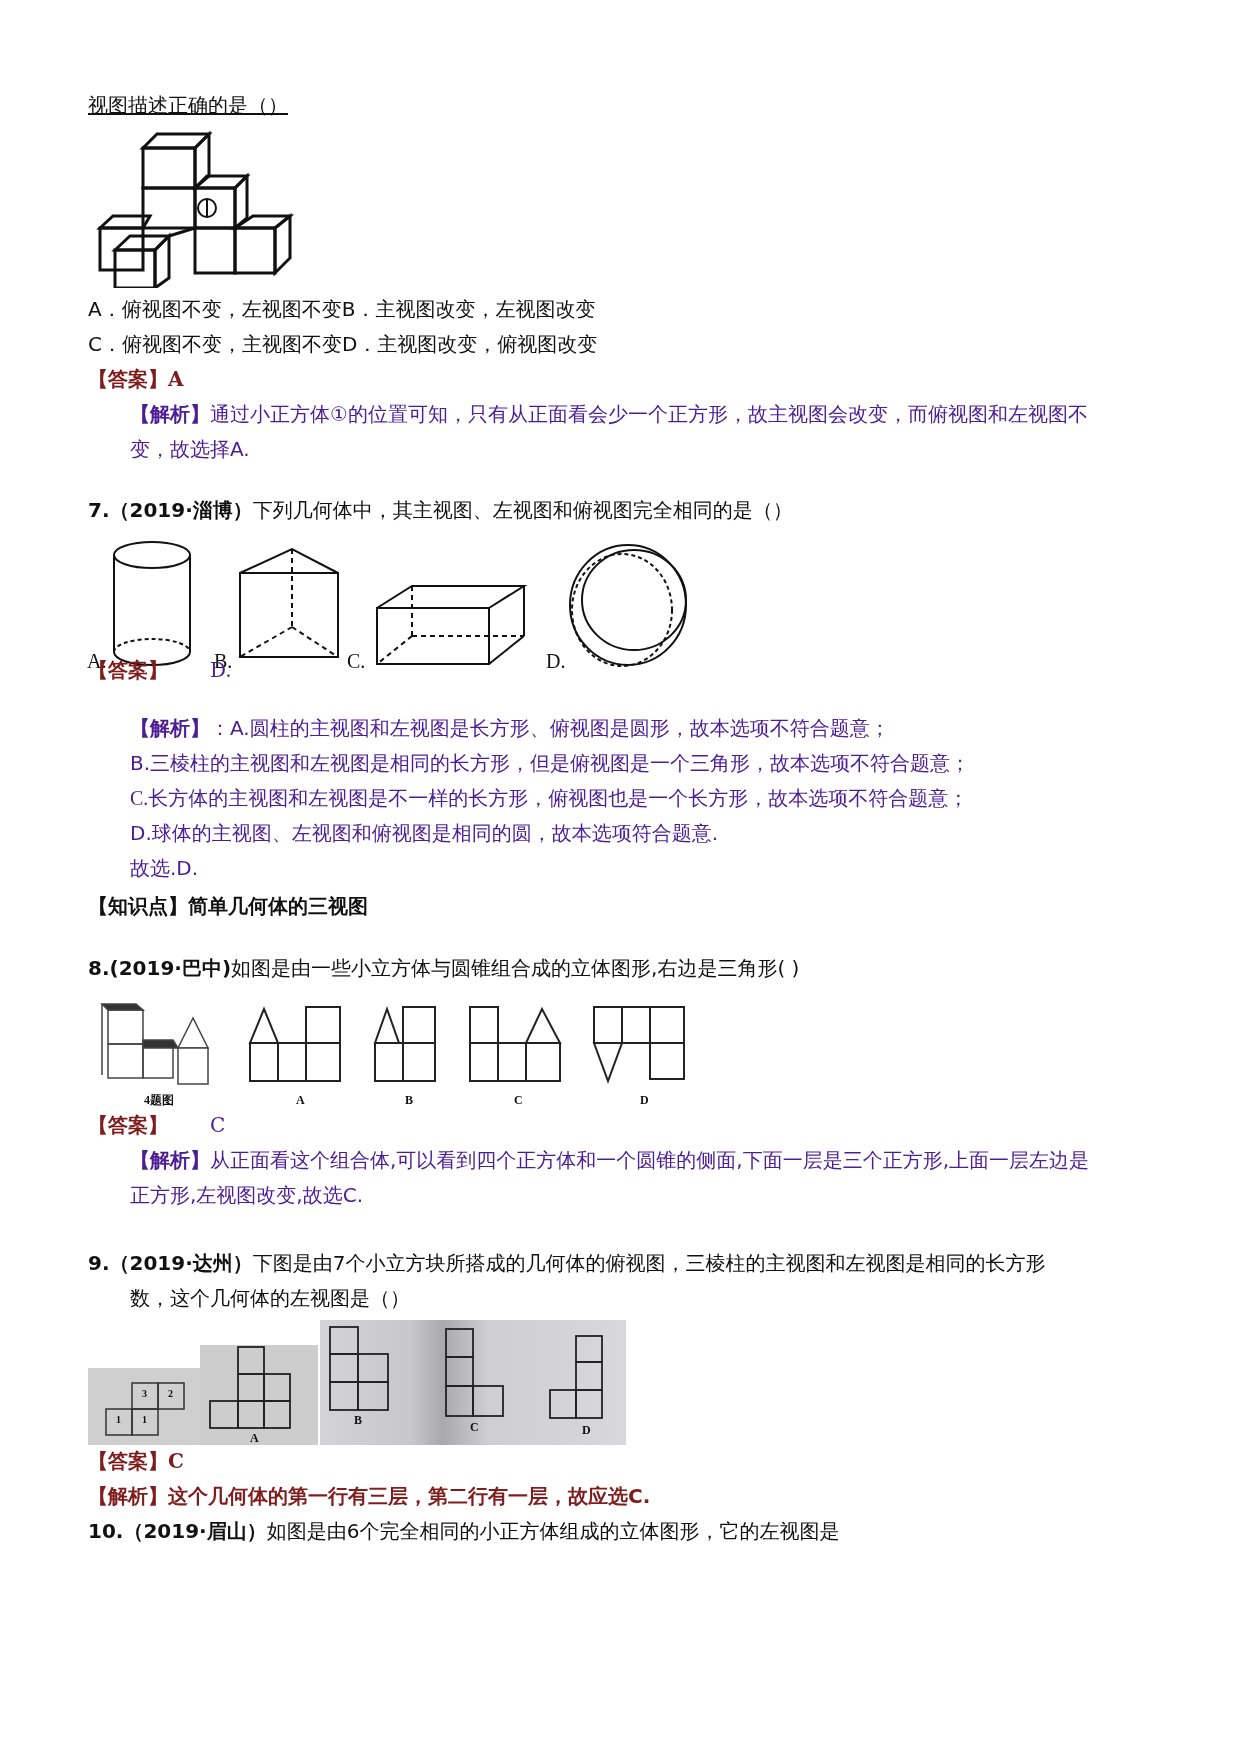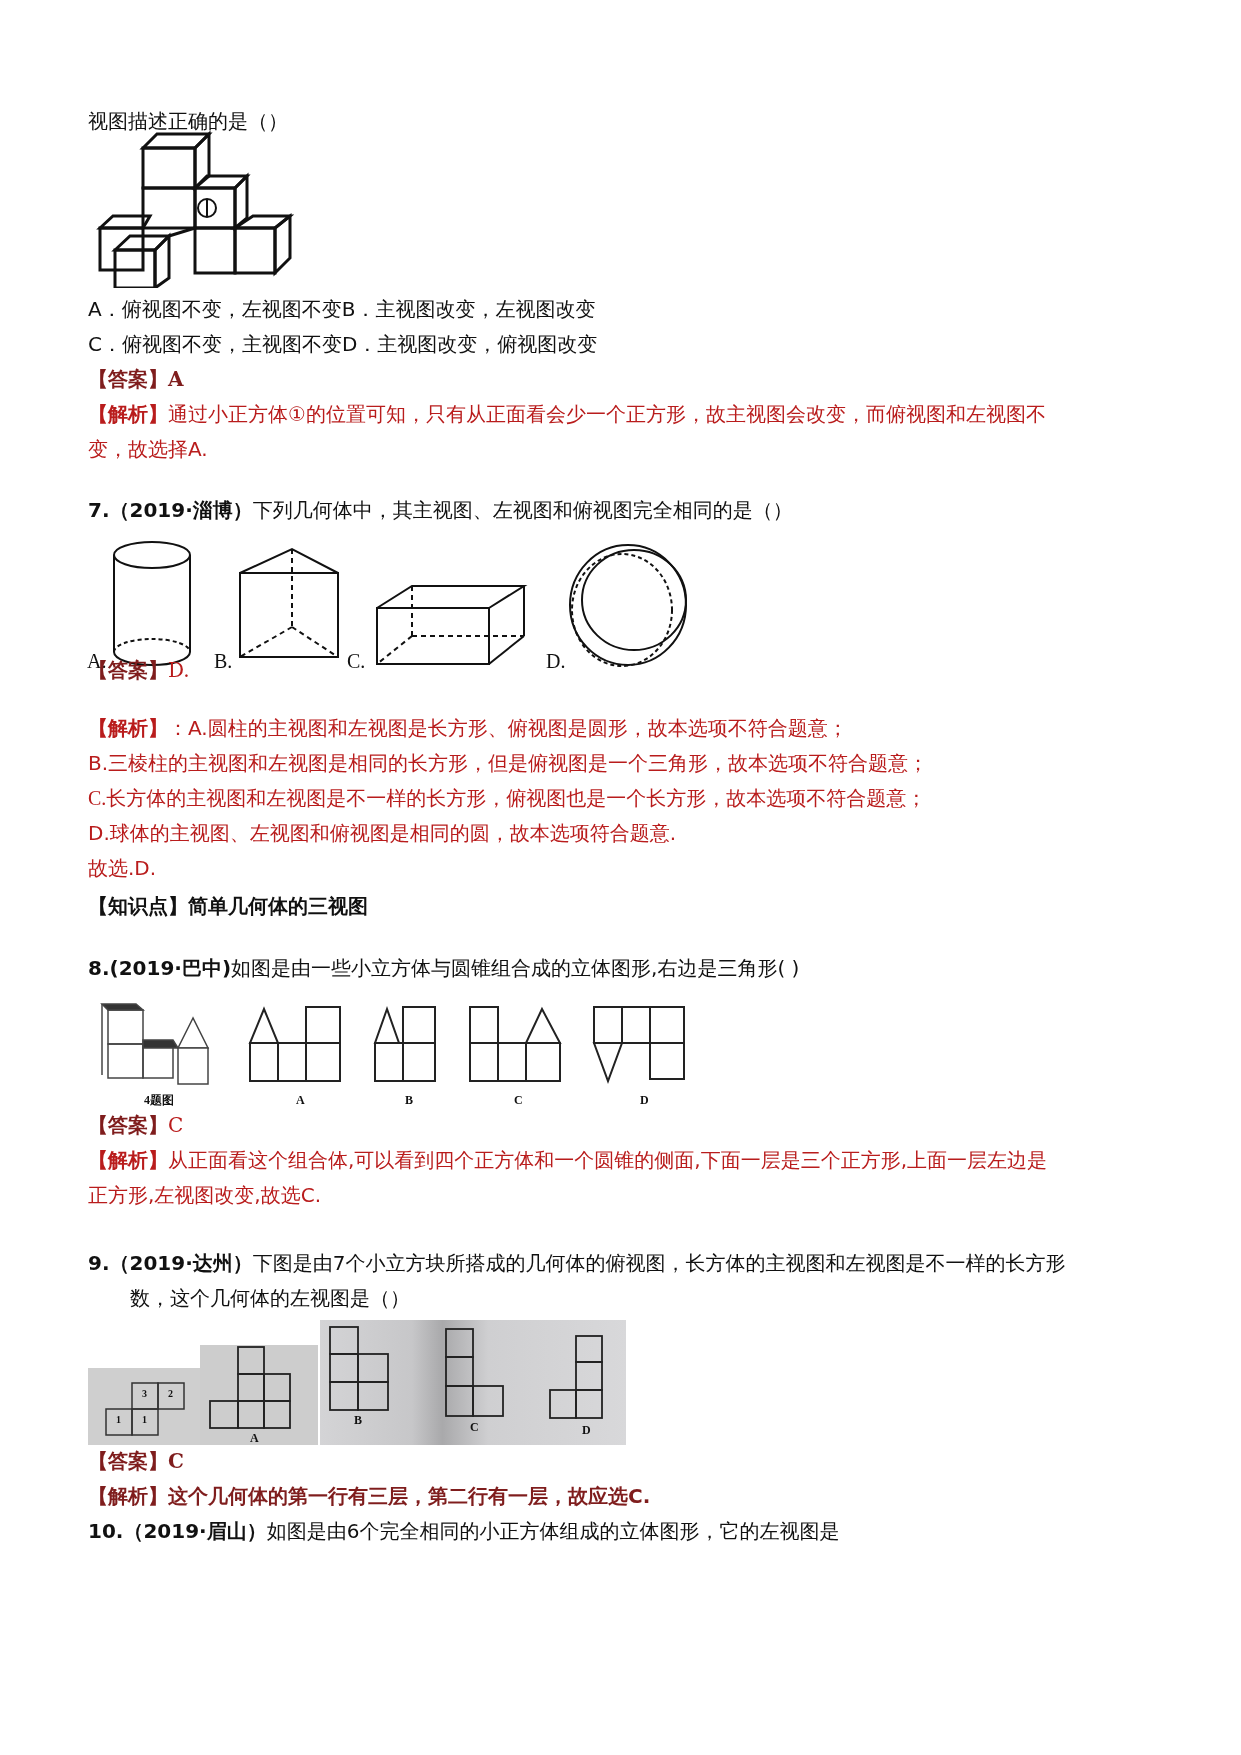--- a/index.html
+++ b/index.html
@@ -1,32 +1,32 @@
 <!DOCTYPE html>
 <html><head>
   <meta charset="utf-8">
   <style>
     html, body { margin:0; padding:0; background:#ffffff; }
     body { width:1241px; height:1755px; position:relative; overflow:hidden;
            font-family:"DejaVu Serif","Liberation Serif",serif; color:#111; }
     .line { position:absolute; left:88px; font-size:20px; line-height:26px; white-space:nowrap; }
-    .red { color:#b91c1c; }
+    .red { color:#4c1d95;margin-left:42px; }
     .bold { font-weight:bold; }
     .tag { color:#7f1d1d; font-weight:bold; }
     .sans { font-family:"DejaVu Sans","Liberation Sans",sans-serif; }
     .fig { position:absolute; }
     .fig svg { display:block; }
     .lbl { position:absolute; font-size:20px; font-family:"Liberation Serif",serif; }
     .photo { position:absolute; background:#c9c9c9; }
     .small-lbl { position:absolute; font-size:12px; font-weight:bold; font-family:"Liberation Serif",serif; }
   </style>
 </head>
 <body>
 
-<div class="line sans" style="top:108px;">视图描述正确的是（）</div>
+<div class="line sans" style="top:92px;text-decoration:underline;">视图描述正确的是（）</div>
 
 <div class="fig" style="left:95px;top:128px;">
   <svg width="215" height="160" viewBox="0 0 215 160" fill="none" stroke="#111" stroke-width="3">
 
     <polygon points="48,20 100,20 100,60 48,60"></polygon>
     <polygon points="48,20 62,6 114,6 100,20"></polygon>
     <polygon points="100,20 114,6 114,48 100,60"></polygon>
     <polygon points="48,60 100,60 100,100 48,100"></polygon>
 
     <polygon points="100,60 140,60 140,100 100,100"></polygon>
@@ -187,21 +187,21 @@
 
 <div class="line" style="top:1112px;">
   <span class="tag sans">【答案】</span><span class="red">C</span>
 </div>
 <div class="line red sans" style="top:1147px;">
   <span class="bold">【解析】</span><span>从正面看这个组合体,可以看到四个正方体和一个圆锥的侧面,下面一层是三个正方形,上面一层左边是</span>
 </div>
 <div class="line red sans" style="top:1182px;">正方形,左视图改变,故选C.</div>
 
 <div class="line sans" style="top:1250px;">
-  <span class="bold">9.</span><span class="bold">（2019·达州）</span><span>下图是由7个小立方块所搭成的几何体的俯视图，长方体的主视图和左视图是不一样的长方形</span>
+  <span class="bold">9.</span><span class="bold">（2019·达州）</span><span>下图是由7个小立方块所搭成的几何体的俯视图，三棱柱的主视图和左视图是相同的长方形</span>
 </div>
 <div class="line sans" style="top:1285px;left:130px;">数，这个几何体的左视图是（）</div>
 
 <div class="photo" style="left:88px;top:1368px;width:112px;height:77px;background:#cfcfcf;">
   <svg width="112" height="77" viewBox="0 0 112 77" fill="none" stroke="#333" stroke-width="1.5">
     <rect x="44" y="15" width="26" height="26"></rect>
       <rect x="70" y="15" width="26" height="26"></rect>
     <rect x="18" y="41" width="26" height="26"></rect>
       <rect x="44" y="41" width="26" height="26"></rect>
   </svg>

